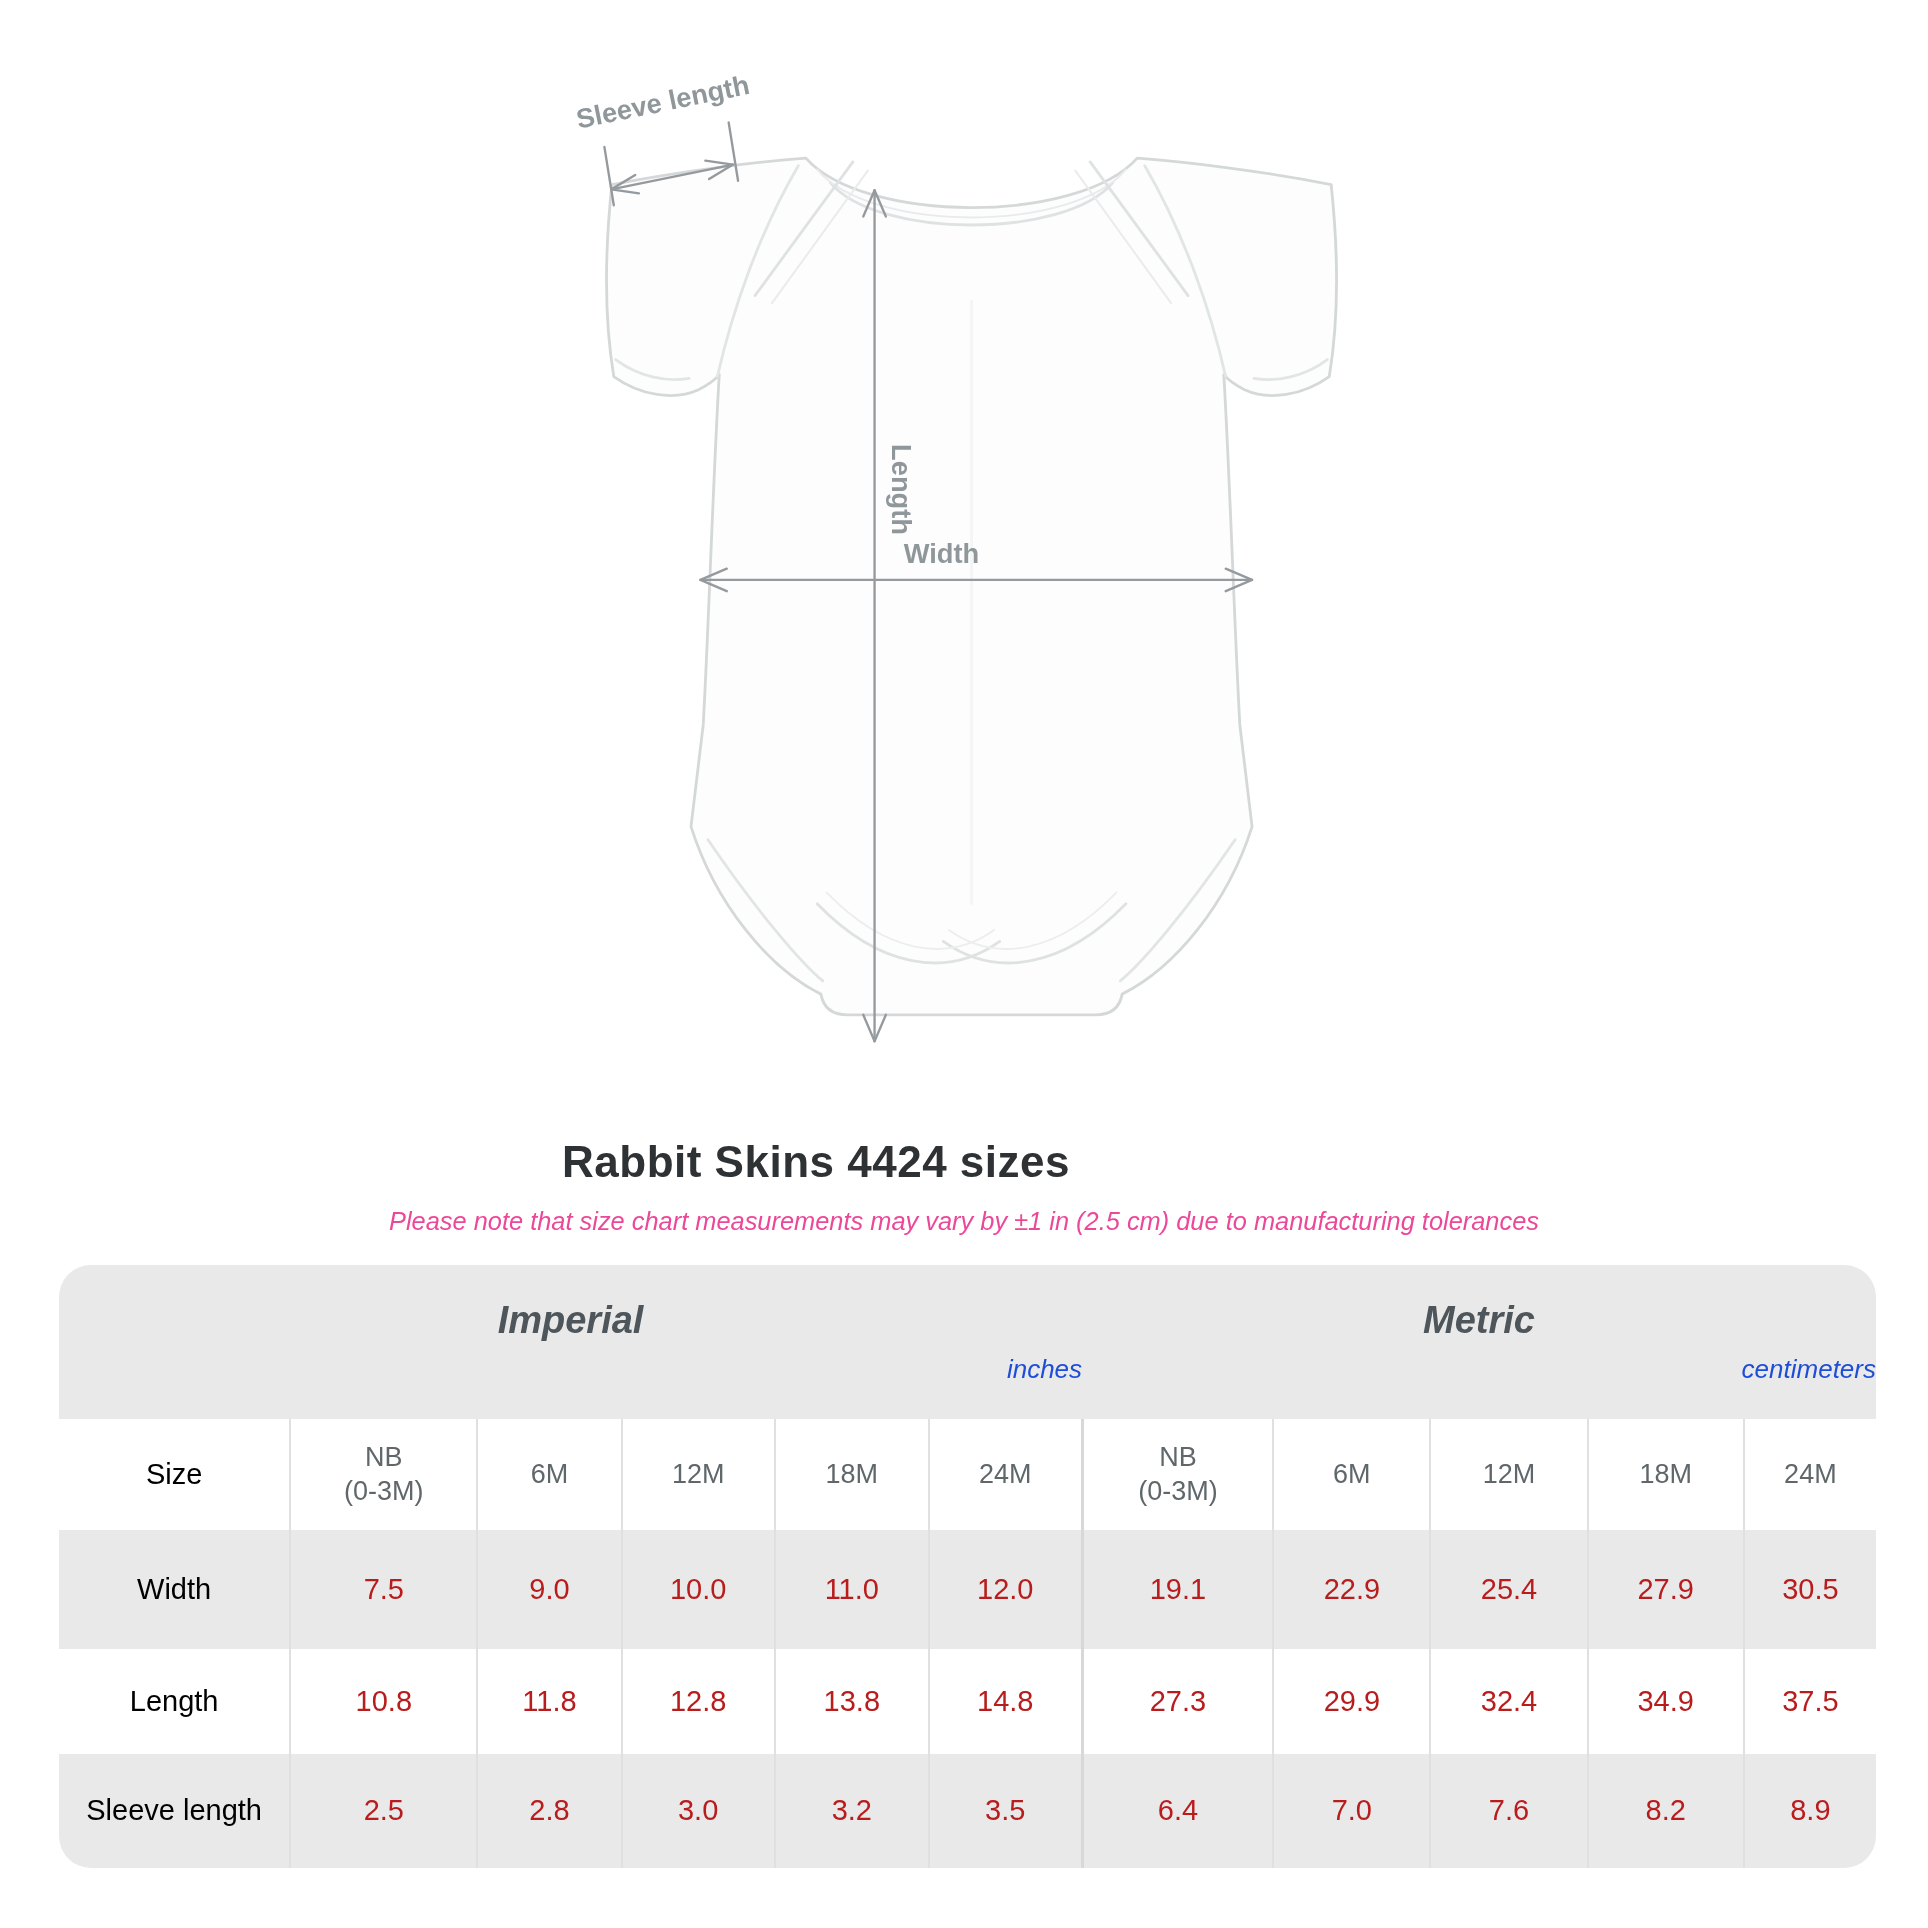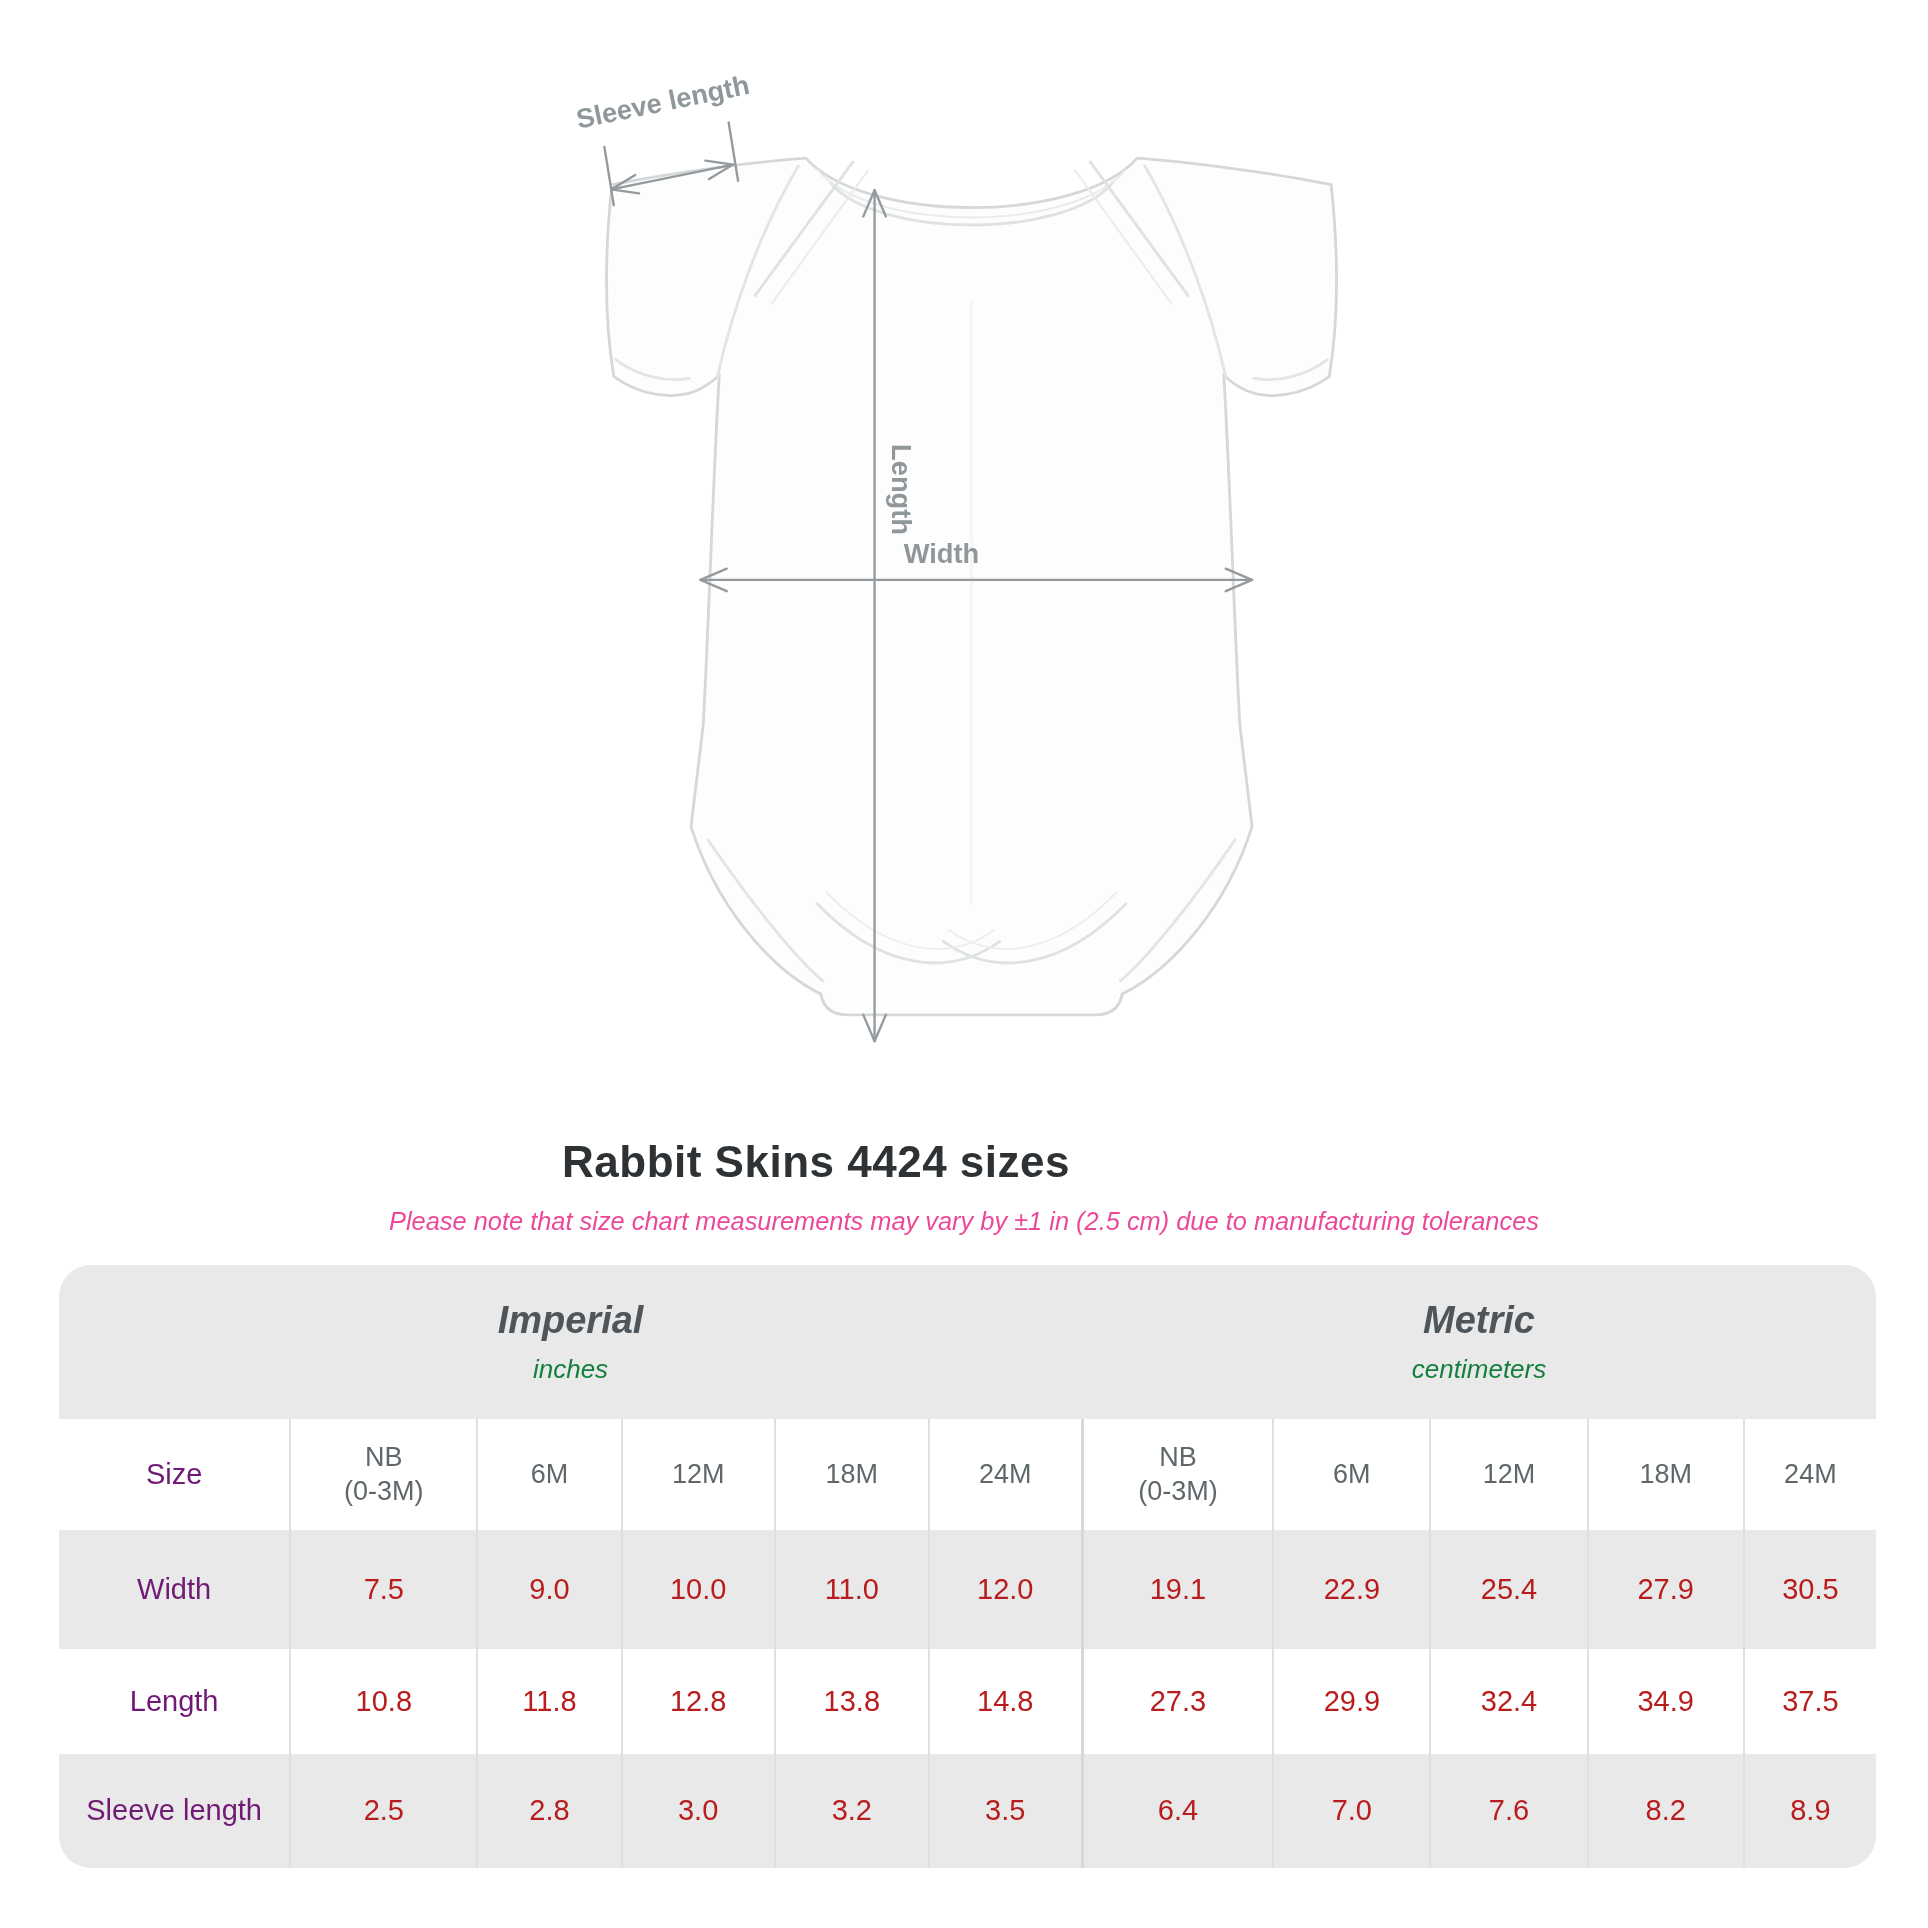--- a/index.html
+++ b/index.html
@@ -30,31 +30,31 @@
   table.size-table{
     border-collapse:collapse;table-layout:fixed;
     width:1817px;height:603px;
   }
   table.size-table th,table.size-table td{
     padding:0;margin:0;text-align:center;vertical-align:middle;
     font-weight:normal;
   }
   tr.band-row th{background:#e9e9e9;height:154px;}
   .sec-title{font-size:38px;font-weight:bold;font-style:italic;color:#4e565b;line-height:1.1;}
-  .sec-unit{font-size:26px;font-style:italic;color:#15803d;line-height:1.1;margin-top:13px;}
+  .sec-unit{font-size:26px;font-style:italic;color:#1d4ed8;line-height:1.1;margin-top:13px;text-align:right;}
 
   tr.size-row  > *{height:111px;background:#ffffff;}
   tr.width-row > *{height:118px;background:#e9e9e9;}
   tr.length-row> *{height:105px;background:#ffffff;}
   tr.sleeve-row> *{height:114px;background:#e9e9e9;}
 
   tr.grid-row > *:not(:first-child){border-left:2.8px solid #e0e0e0;}
   tr.grid-row > .metric-start{border-left:3.8px solid #d8d8d8;}
 
-  .row-label{font-size:29px;font-weight:bold;color:#701a75;}
+  .row-label{font-size:29px;font-weight:bold;color:#000000;}
   .col-head{font-size:27px;font-weight:bold;color:#5f676b;line-height:1.25;}
   .cell-val{font-size:29px;color:#b91c1c;}
 </style>
 </head>
 <body>
 
 <div class="page">
 
   <svg class="fig" viewBox="0 0 2048 2048" stroke-linecap="round" stroke-linejoin="round">
 

